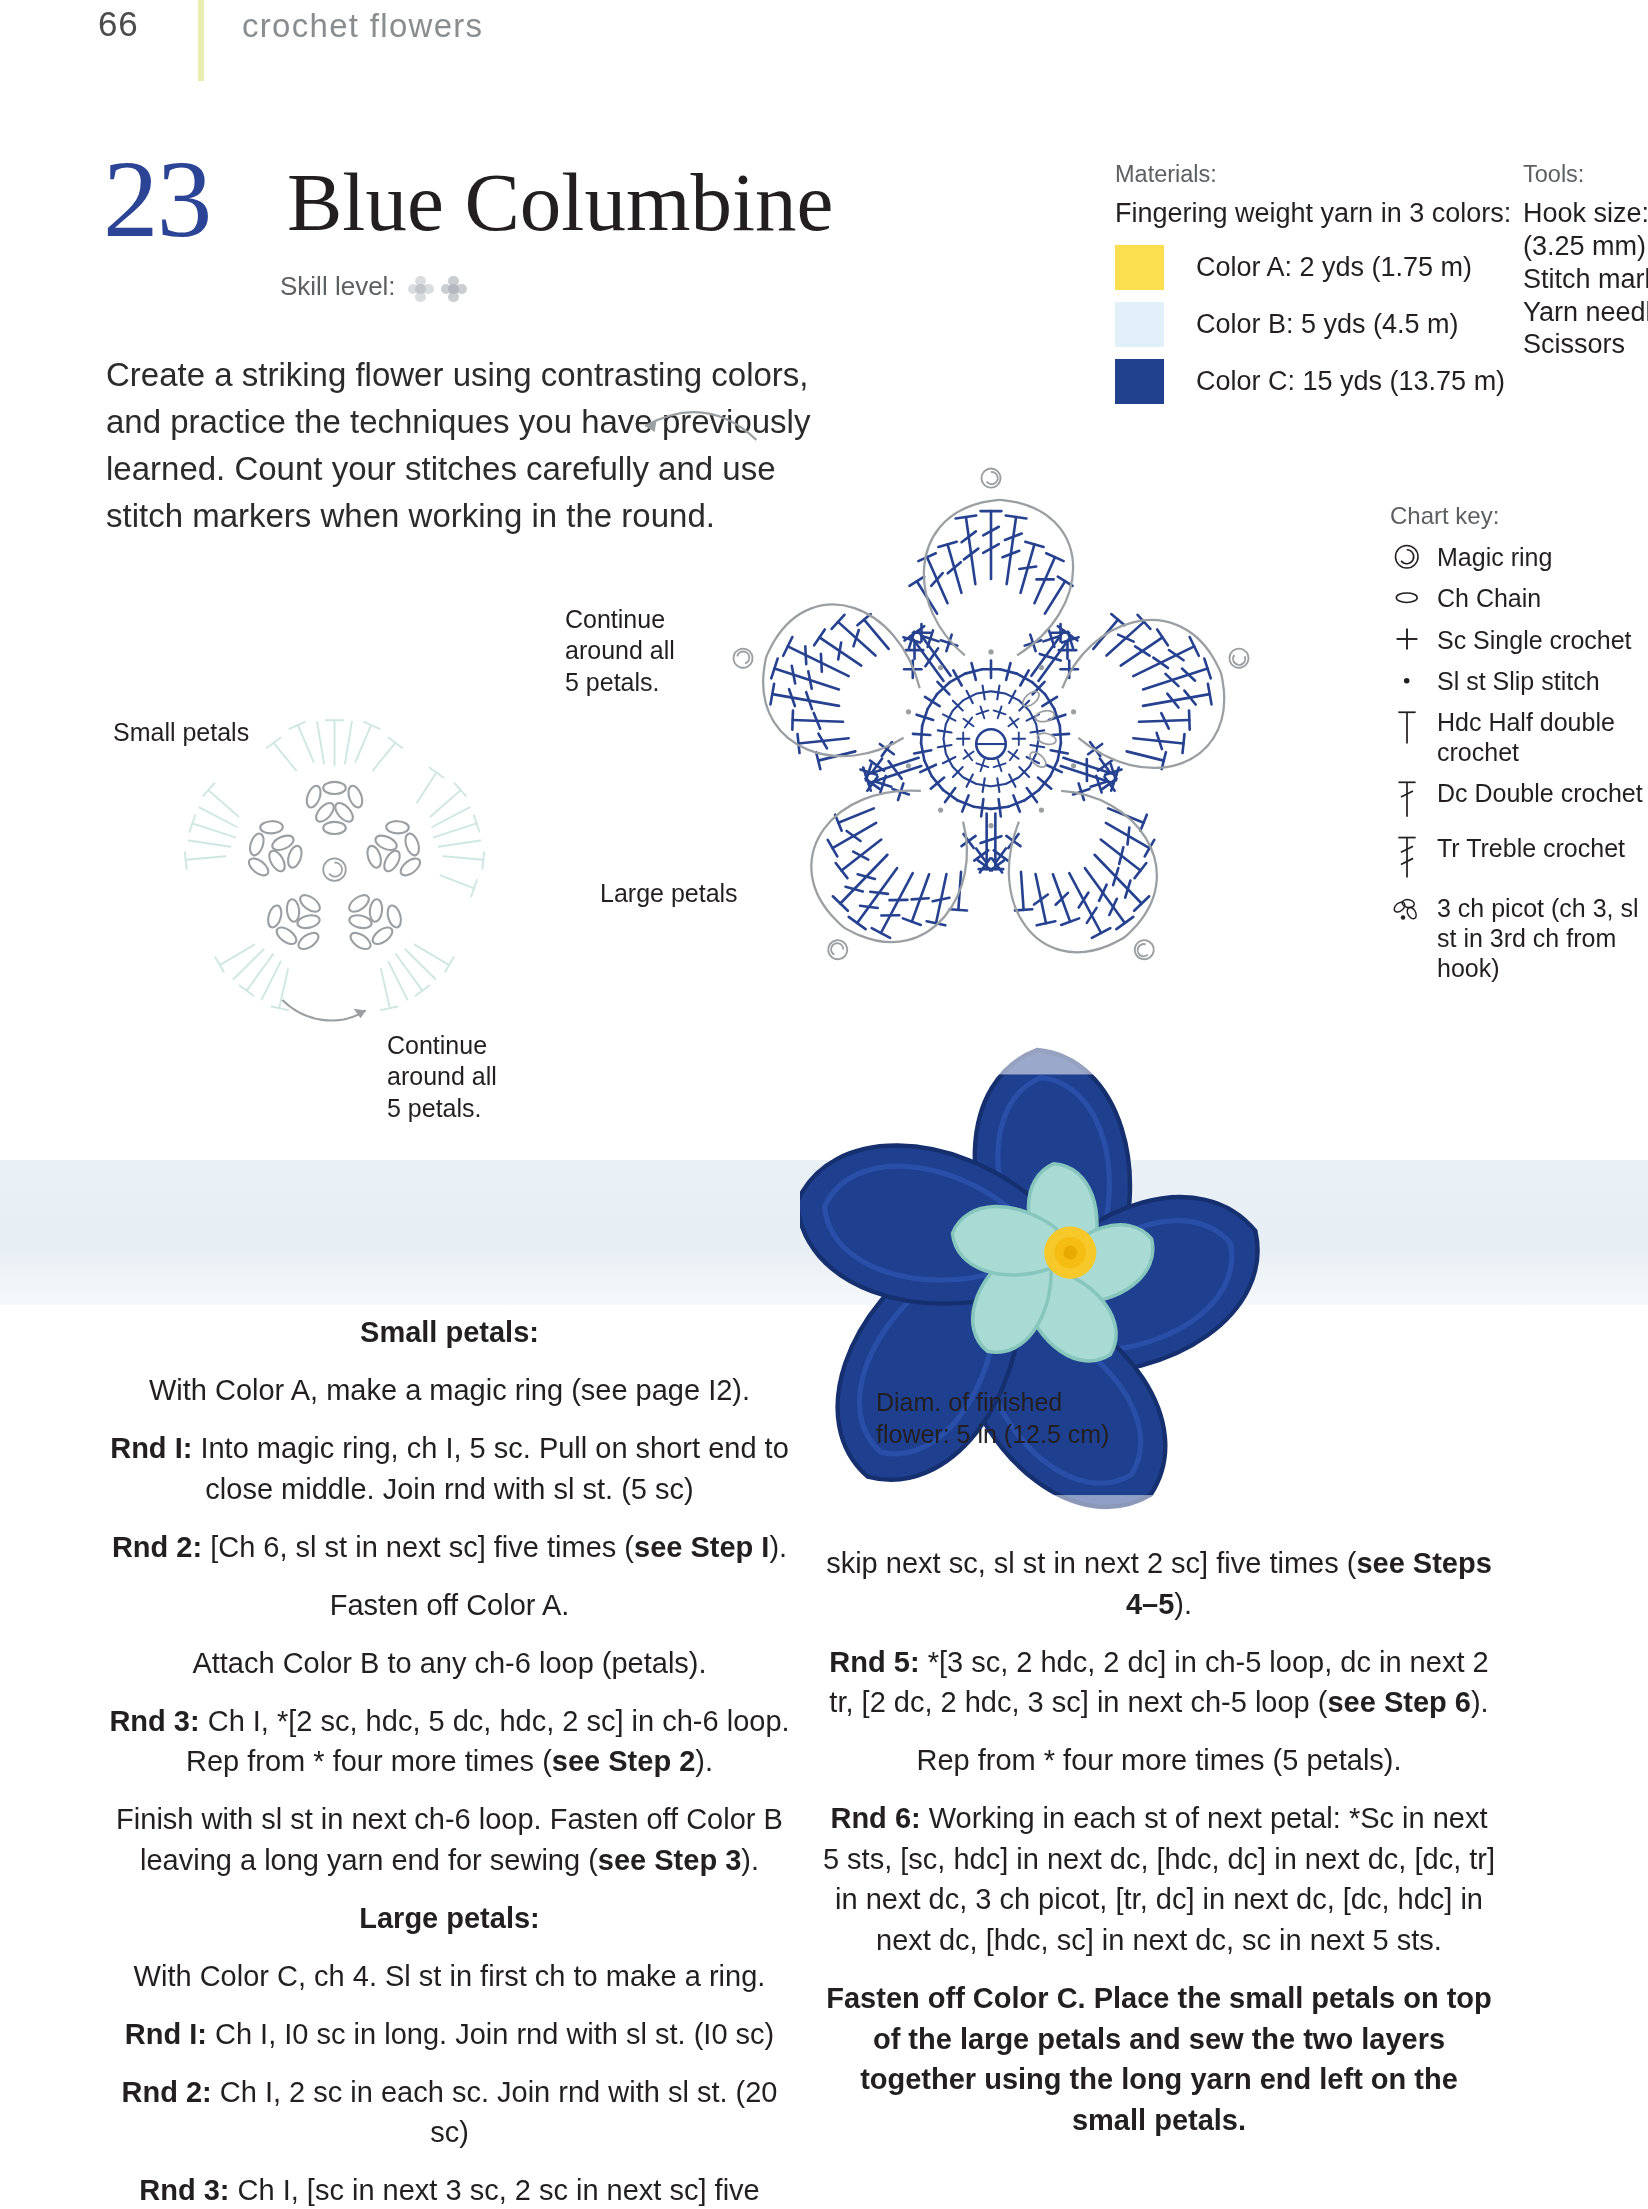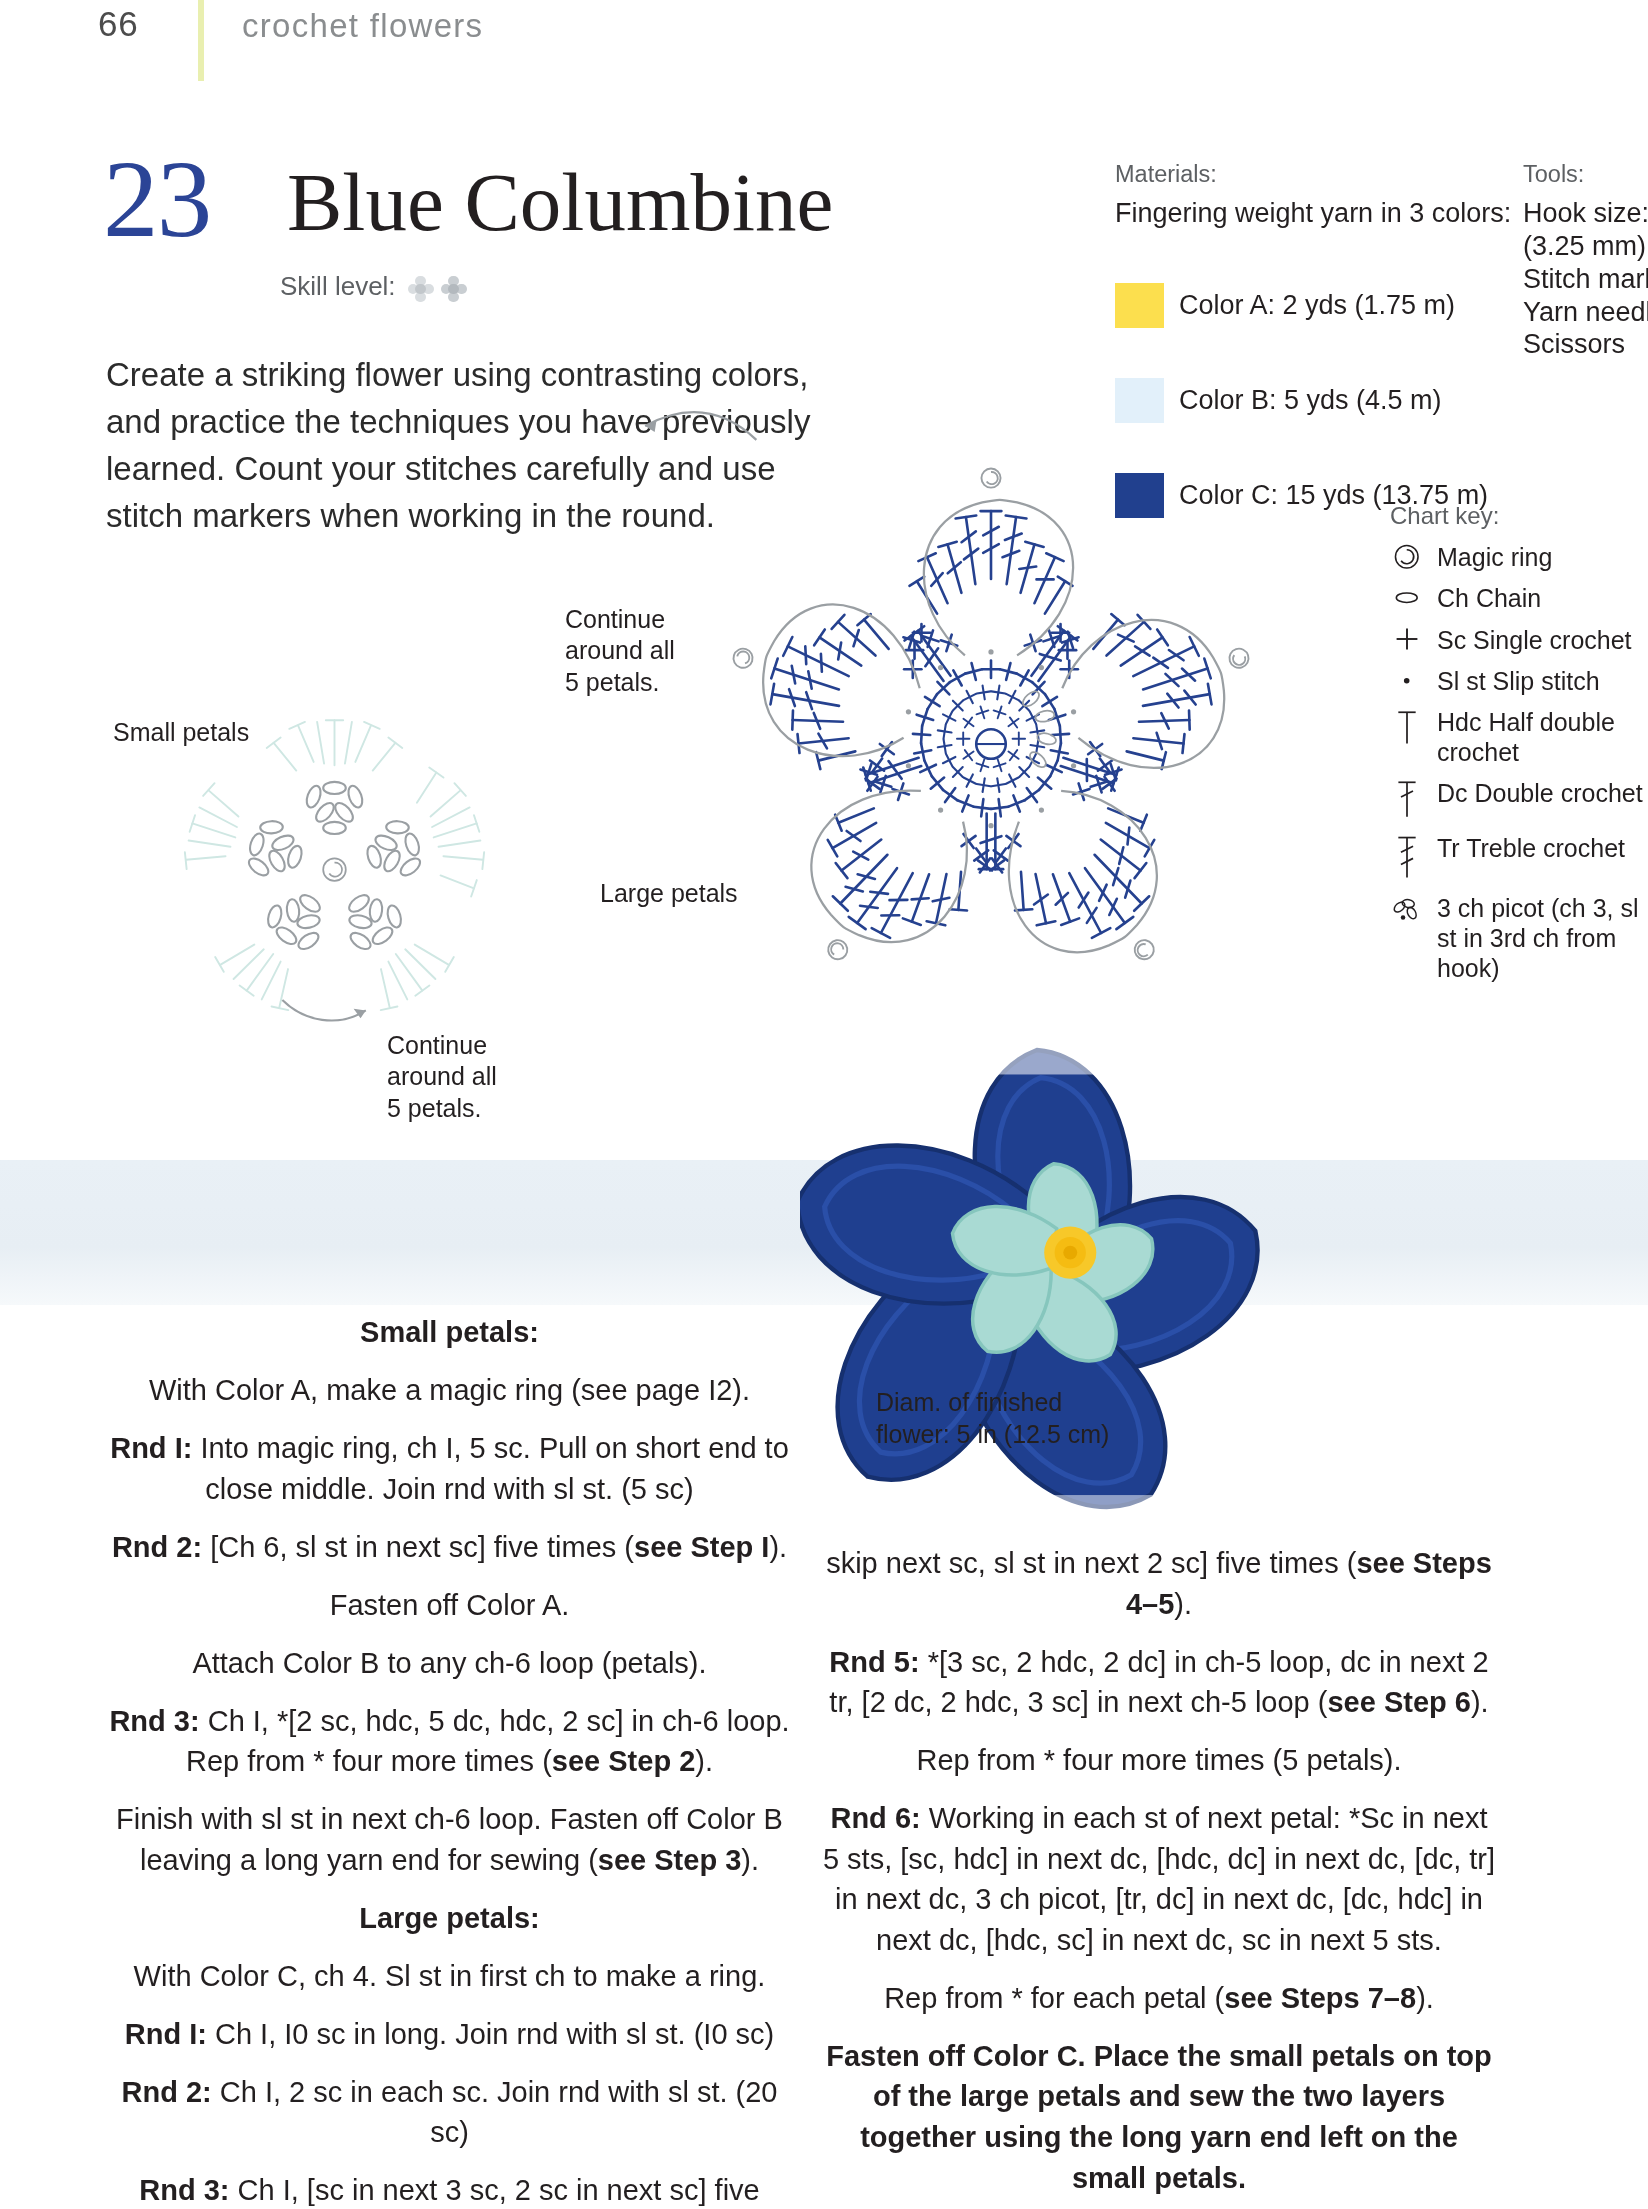--- a/index.html
+++ b/index.html
@@ -68,21 +68,21 @@
   .intro {
     position: absolute; left: 106px; top: 352px; width: 721px;
     font-size: 33px; line-height: 1.42; color: #2b2b2b; font-weight: 300;
   }
 
   
   .materials { position: absolute; left: 1115px; top: 161px; width: 365px; }
   .mat-head { font-size: 23.5px; color: #5d6063; margin-bottom: 10.4px; }
   .mat-sub  { font-size: 27px; color: #231f20; margin-bottom: 15.6px; white-space: nowrap; }
   .mat-list { display: flex; flex-direction: column; gap: 12px; }
-  .mat-row  { display: flex; align-items: center; gap: 15px; margin-top: 38px; }
+  .mat-row  { display: flex; align-items: center; gap: 32px; }
   .swatch   { width: 49px; height: 45px; flex: 0 0 auto; }
   .mat-txt  { font-size: 27px; color: #231f20; white-space: nowrap; }
 
   
   .tools { position: absolute; left: 1523px; top: 161px; width: 174px; }
   .tools-head { font-size: 23.5px; color: #5d6063; margin-bottom: 8.7px; }
   .tools-line { font-size: 27px; color: #231f20; line-height: 1.22; white-space: nowrap; }
 
   
   .chartkey { position: absolute; left: 1390px; top: 502px; width: 261px; }
@@ -807,18 +807,17 @@
     <p><b>Rnd 2:</b><span> Ch I, 2 sc in each sc. Join rnd with sl st. (20 sc)</span></p>
     <p><b>Rnd 3:</b><span> Ch I, [sc in next 3 sc, 2 sc in next sc] five times. Join rnd with sl st. (25 sts)</span></p>
 
   </div>
 
   <div class="col col-2">
     <p><span>skip next sc, sl st in next 2 sc] five times (<b>see Steps 4–5</b>).</span></p>
     <p><b>Rnd 5:</b><span> *[3 sc, 2 hdc, 2 dc] in ch-5 loop, dc in next 2 tr, [2 dc, 2 hdc, 3 sc] in next ch-5 loop (<b>see Step 6</b>).</span></p>
     <p><span>Rep from * four more times (5 petals).</span></p>
     <p><b>Rnd 6:</b><span> Working in each st of next petal: *Sc in next 5 sts, [sc, hdc] in next dc, [hdc, dc] in next dc, [dc, tr] in next dc, 3 ch picot, [tr, dc] in next dc, [dc, hdc] in next dc, [hdc, sc] in next dc, sc in next 5 sts.</span></p>
-    <p><span>Rep from *  for each petal (<b>see Steps 7–8</b>).</span></p>
     <p class="semi"><span>Fasten off Color C. Place the small petals on top of the large petals and sew the two layers together using the long yarn end left on the small petals.</span></p>
   </div>
 
 </div>
 
 
 </body></html>

